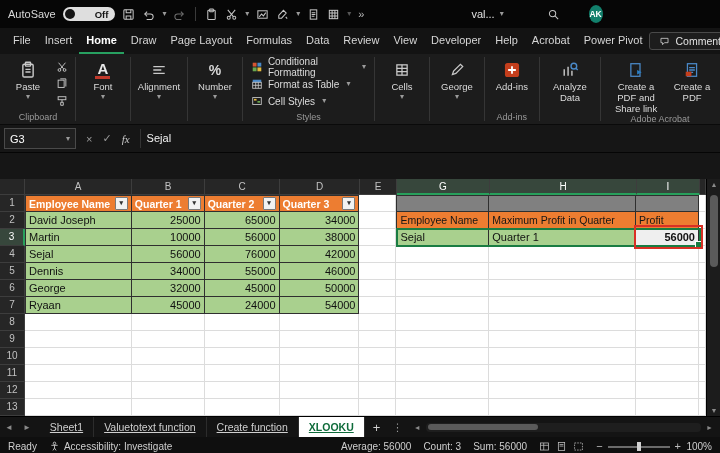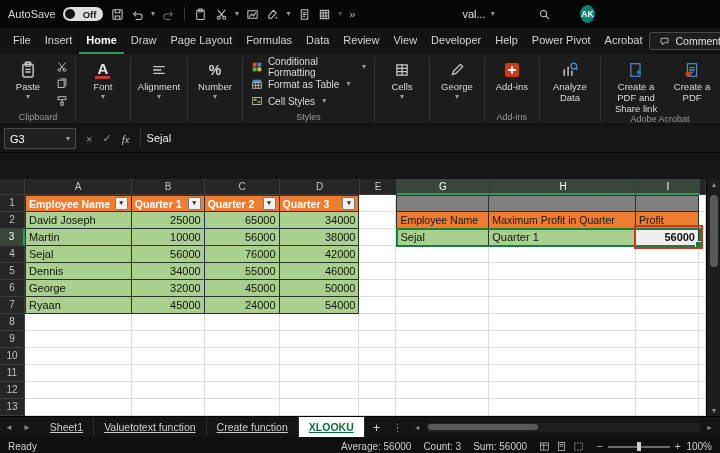--- a/index.html
+++ b/index.html
@@ -2,21 +2,21 @@
 <html><head>
 <meta charset="utf-8">
 <style>
   html,body{margin:0;padding:0;background:#000;}
   .app{position:relative;width:720px;height:453px;background:#161616;overflow:hidden;
        font-family:"Liberation Sans",sans-serif;color:#e4e4e4;}
 
   
   .titlebar{height:28px;background:#060606;display:flex;align-items:center;padding:0 8px;gap:7px;}
   .as-label{font-size:11px;color:#d8d8d8;}
-  .as-toggle{display:inline-flex;align-items:center;gap:8px;background:#dedede;border-radius:8px;
+  .as-toggle{display:inline-flex;align-items:center;gap:20px;background:#dedede;border-radius:8px;
              height:14px;padding:0 7px 0 2px;cursor:pointer;}
   .as-knob{width:10px;height:10px;border-radius:50%;background:#141414;}
   .as-state{font-size:9.5px;color:#111;font-weight:bold;}
   .tico{display:inline-flex;align-items:center;justify-content:center;width:16px;height:18px;}
   .tico svg{stroke:#c6c6c6;fill:none;stroke-width:1.1;}
   .tico.dim svg{stroke:#6f6f6f;}
   .caret{font-size:8px;color:#9a9a9a;line-height:1;}
   .caret.dim{color:#565656;}
   .tsep{width:1px;height:14px;background:#3a3a3a;margin:0 2px;}
   .more{font-size:11px;color:#b9b9b9;}
@@ -225,22 +225,22 @@
         <span class="mtab">Insert</span>
         <span class="mtab active">Home</span>
         <span class="mtab">Draw</span>
         <span class="mtab">Page Layout</span>
         <span class="mtab">Formulas</span>
         <span class="mtab">Data</span>
         <span class="mtab">Review</span>
         <span class="mtab">View</span>
         <span class="mtab">Developer</span>
         <span class="mtab">Help</span>
+        <span class="mtab">Acrobat</span>
         <span class="mtab">Power Pivot</span>
-        <span class="mtab">Acrobat</span>
       </div>
     <div class="mright">
       <span class="comments-btn">
         <svg width="11" height="11" viewBox="0 0 14 14">
             <path d="M2.5 3h9v5.5H7L4.5 11V8.5h-2z"></path>
           </svg>
         <span>Comments</span>
       </span>
 
     </div>
@@ -693,20 +693,27 @@
       <span class="harr">◄</span>
       <div class="htrack">
           <div class="hthumb"></div>
         </div>
       <span class="harr">►</span>
     </div>
   </div>
 
   <div class="statusbar">
     <span class="sb-item">Ready</span>
+    <span class="sb-item">
+      <svg width="11" height="11" viewBox="0 0 14 14">
+          <circle cx="7" cy="3" r="1.6"></circle>
+          <path d="M3 5.5h8M7 5.5v3.5M7 9l-2 3M7 9l2 3"></path>
+        </svg>
+      <span>Accessibility: Investigate</span>
+    </span>
     <span class="sb-spacer"></span>
     <span class="sb-item">Average: 56000</span>
     <span class="sb-item">Count: 3</span>
     <span class="sb-item">Sum: 56000</span>
     <span class="viewicons">
       <span>
           <svg width="11" height="11" viewBox="0 0 14 14">
             <rect x="2" y="2.5" width="10" height="9"></rect>
             <path d="M2 5.5h10M6 2.5v9"></path>
           </svg>

